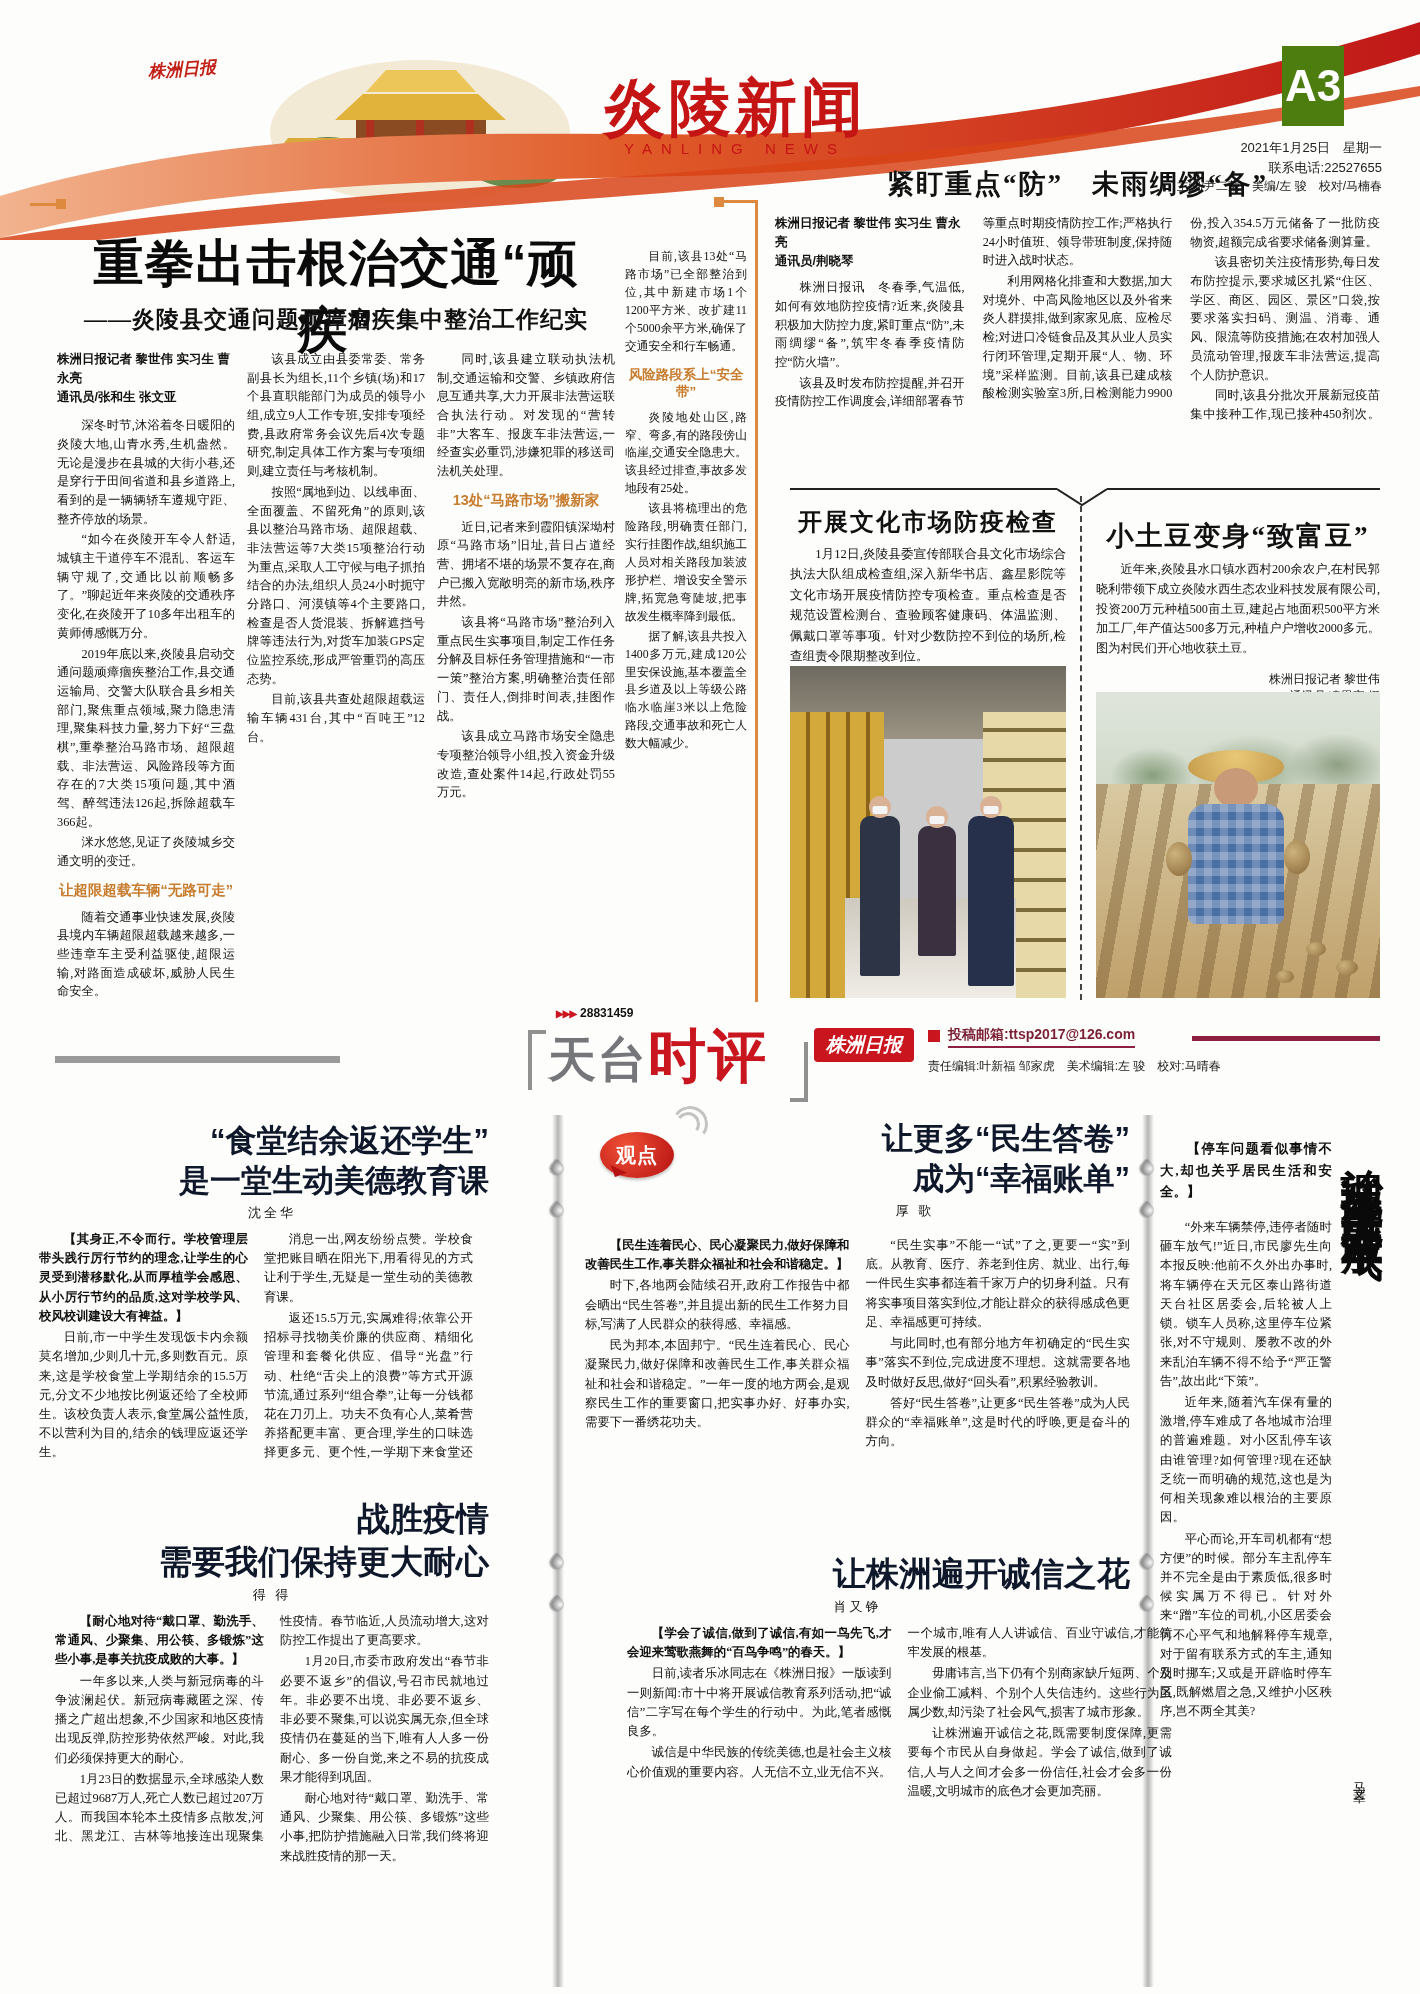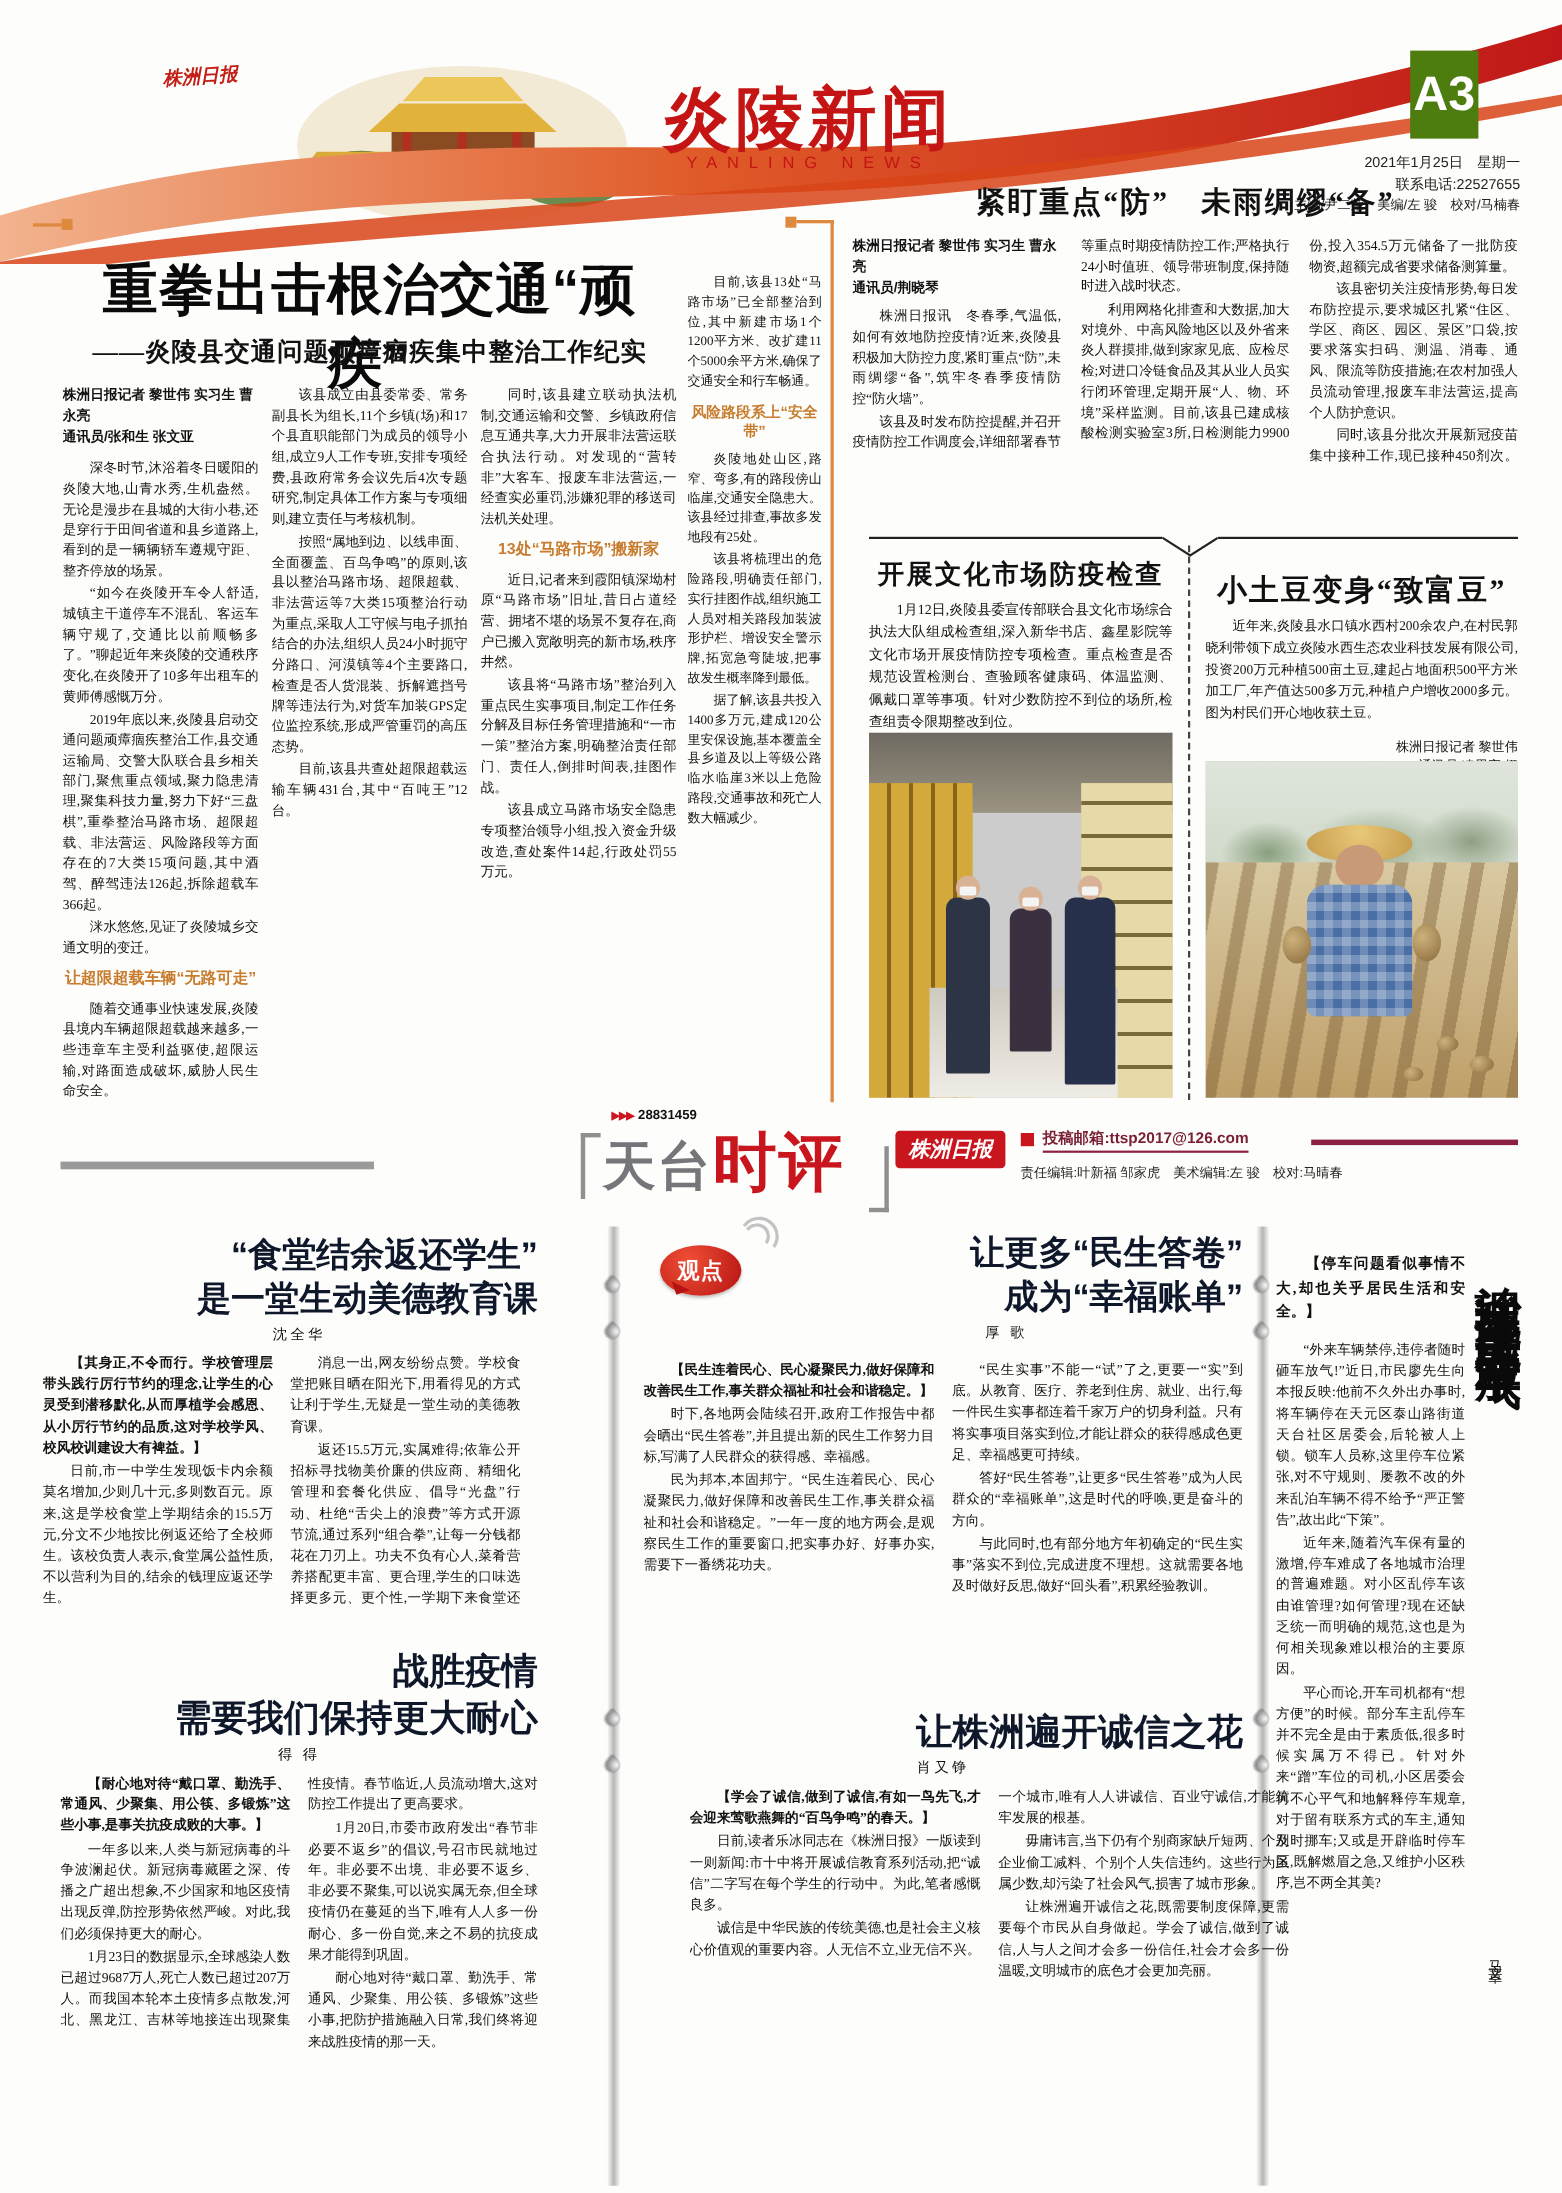--- a/index.html
+++ b/index.html
@@ -139,21 +139,21 @@
   <p class="byl" style="margin-bottom:10px;">通讯员/张和生 张文亚</p>
   <p class="bp">深冬时节,沐浴着冬日暖阳的炎陵大地,山青水秀,生机盎然。无论是漫步在县城的大街小巷,还是穿行于田间省道和县乡道路上,看到的是一辆辆轿车遵规守距、整齐停放的场景。</p>
   <p class="bp">“如今在炎陵开车令人舒适,城镇主干道停车不混乱、客运车辆守规了,交通比以前顺畅多了。”聊起近年来炎陵的交通秩序变化,在炎陵开了10多年出租车的黄师傅感慨万分。</p>
   <p class="bp">2019年底以来,炎陵县启动交通问题顽瘴痼疾整治工作,县交通运输局、交警大队联合县乡相关部门,聚焦重点领域,聚力隐患清理,聚集科技力量,努力下好“三盘棋”,重拳整治马路市场、超限超载、非法营运、风险路段等方面存在的7大类15项问题,其中酒驾、醉驾违法126起,拆除超载车366起。</p>
   <p class="bp">洣水悠悠,见证了炎陵城乡交通文明的变迁。</p>
   <p class="oh">让超限超载车辆“无路可走”</p>
   <p class="bp">随着交通事业快速发展,炎陵县境内车辆超限超载越来越多,一些违章车主受利益驱使,超限运输,对路面造成破坏,威胁人民生命安全。</p>
 </div>
 <div class="ncol" style="left:247px;top:350px;width:178px;height:650px;">
   <p class="bp">该县成立由县委常委、常务副县长为组长,11个乡镇(场)和17个县直职能部门为成员的领导小组,成立9人工作专班,安排专项经费,县政府常务会议先后4次专题研究,制定具体工作方案与专项细则,建立责任与考核机制。</p>
-  <p class="bp">按照“属地到边、以线串面、全面覆盖、百鸟争鸣”的原则,该县以整治马路市场、超限超载、非法营运等7大类15项整治行动为重点,采取人工守候与电子抓拍结合的办法,组织人员24小时扼守分路口、河漠镇等4个主要路口,检查是否人货混装、拆解遮挡号牌等违法行为,对货车加装GPS定位监控系统,形成严管重罚的高压态势。</p>
+  <p class="bp">按照“属地到边、以线串面、全面覆盖、不留死角”的原则,该县以整治马路市场、超限超载、非法营运等7大类15项整治行动为重点,采取人工守候与电子抓拍结合的办法,组织人员24小时扼守分路口、河漠镇等4个主要路口,检查是否人货混装、拆解遮挡号牌等违法行为,对货车加装GPS定位监控系统,形成严管重罚的高压态势。</p>
   <p class="bp">目前,该县共查处超限超载运输车辆431台,其中“百吨王”12台。</p>
 </div>
 <div class="ncol" style="left:437px;top:350px;width:178px;height:650px;">
   <p class="bp">同时,该县建立联动执法机制,交通运输和交警、乡镇政府信息互通共享,大力开展非法营运联合执法行动。对发现的“营转非”大客车、报废车非法营运,一经查实必重罚,涉嫌犯罪的移送司法机关处理。</p>
   <p class="oh">13处“马路市场”搬新家</p>
   <p class="bp">近日,记者来到霞阳镇深坳村原“马路市场”旧址,昔日占道经营、拥堵不堪的场景不复存在,商户已搬入宽敞明亮的新市场,秩序井然。</p>
   <p class="bp">该县将“马路市场”整治列入重点民生实事项目,制定工作任务分解及目标任务管理措施和“一市一策”整治方案,明确整治责任部门、责任人,倒排时间表,挂图作战。</p>
   <p class="bp">该县成立马路市场安全隐患专项整治领导小组,投入资金升级改造,查处案件14起,行政处罚55万元。</p>
 </div>
 <div class="ncol" style="left:625px;top:248px;width:122px;height:752px;font-size:11.8px;">
@@ -280,22 +280,22 @@
 <div class="arc" style="left:676px;top:1112px;width:18px;height:18px;"></div>
 <div class="arc" style="left:672px;top:1106px;width:30px;height:30px;"></div>
 <div class="abs op-title" style="left:700px;top:1118px;width:430px;font-size:31px;">让更多“民生答卷”</div>
 <div class="abs op-title" style="left:700px;top:1158px;width:430px;font-size:31px;">成为“幸福账单”</div>
 <div class="abs op-author" style="left:700px;top:1202px;width:430px;">厚 歌</div>
 <div class="ncol op-body" style="left:585px;top:1236px;width:545px;height:302px;column-count:2;">
   <p class="intro">【民生连着民心、民心凝聚民力,做好保障和改善民生工作,事关群众福祉和社会和谐稳定。】</p>
   <p>时下,各地两会陆续召开,政府工作报告中都会晒出“民生答卷”,并且提出新的民生工作努力目标,写满了人民群众的获得感、幸福感。</p>
   <p>民为邦本,本固邦宁。“民生连着民心、民心凝聚民力,做好保障和改善民生工作,事关群众福祉和社会和谐稳定。”一年一度的地方两会,是观察民生工作的重要窗口,把实事办好、好事办实,需要下一番绣花功夫。</p>
   <p>“民生实事”不能一“试”了之,更要一“实”到底。从教育、医疗、养老到住房、就业、出行,每一件民生实事都连着千家万户的切身利益。只有将实事项目落实到位,才能让群众的获得感成色更足、幸福感更可持续。</p>
+  <p>与此同时,也有部分地方年初确定的“民生实事”落实不到位,完成进度不理想。这就需要各地及时做好反思,做好“回头看”,积累经验教训。</p>
   <p>答好“民生答卷”,让更多“民生答卷”成为人民群众的“幸福账单”,这是时代的呼唤,更是奋斗的方向。</p>
-  <p>与此同时,也有部分地方年初确定的“民生实事”落实不到位,完成进度不理想。这就需要各地及时做好反思,做好“回头看”,积累经验教训。</p>
 </div>
 
 <div class="abs op-title" style="left:585px;top:1552px;width:545px;font-size:33px;">让株洲遍开诚信之花</div>
 <div class="abs op-author" style="left:585px;top:1598px;width:545px;">肖又铮</div>
 <div class="ncol op-body" style="left:585px;top:1624px;width:545px;height:362px;column-count:2;margin-left:42px;">
   <p class="intro">【学会了诚信,做到了诚信,有如一鸟先飞,才会迎来莺歌燕舞的“百鸟争鸣”的春天。】</p>
   <p>日前,读者乐冰同志在《株洲日报》一版读到一则新闻:市十中将开展诚信教育系列活动,把“诚信”二字写在每个学生的行动中。为此,笔者感慨良多。</p>
   <p>诚信是中华民族的传统美德,也是社会主义核心价值观的重要内容。人无信不立,业无信不兴。一个城市,唯有人人讲诚信、百业守诚信,才能筑牢发展的根基。</p>
   <p>毋庸讳言,当下仍有个别商家缺斤短两、个别企业偷工减料、个别个人失信违约。这些行为虽属少数,却污染了社会风气,损害了城市形象。</p>
   <p>让株洲遍开诚信之花,既需要制度保障,更需要每个市民从自身做起。学会了诚信,做到了诚信,人与人之间才会多一份信任,社会才会多一份温暖,文明城市的底色才会更加亮丽。</p>

